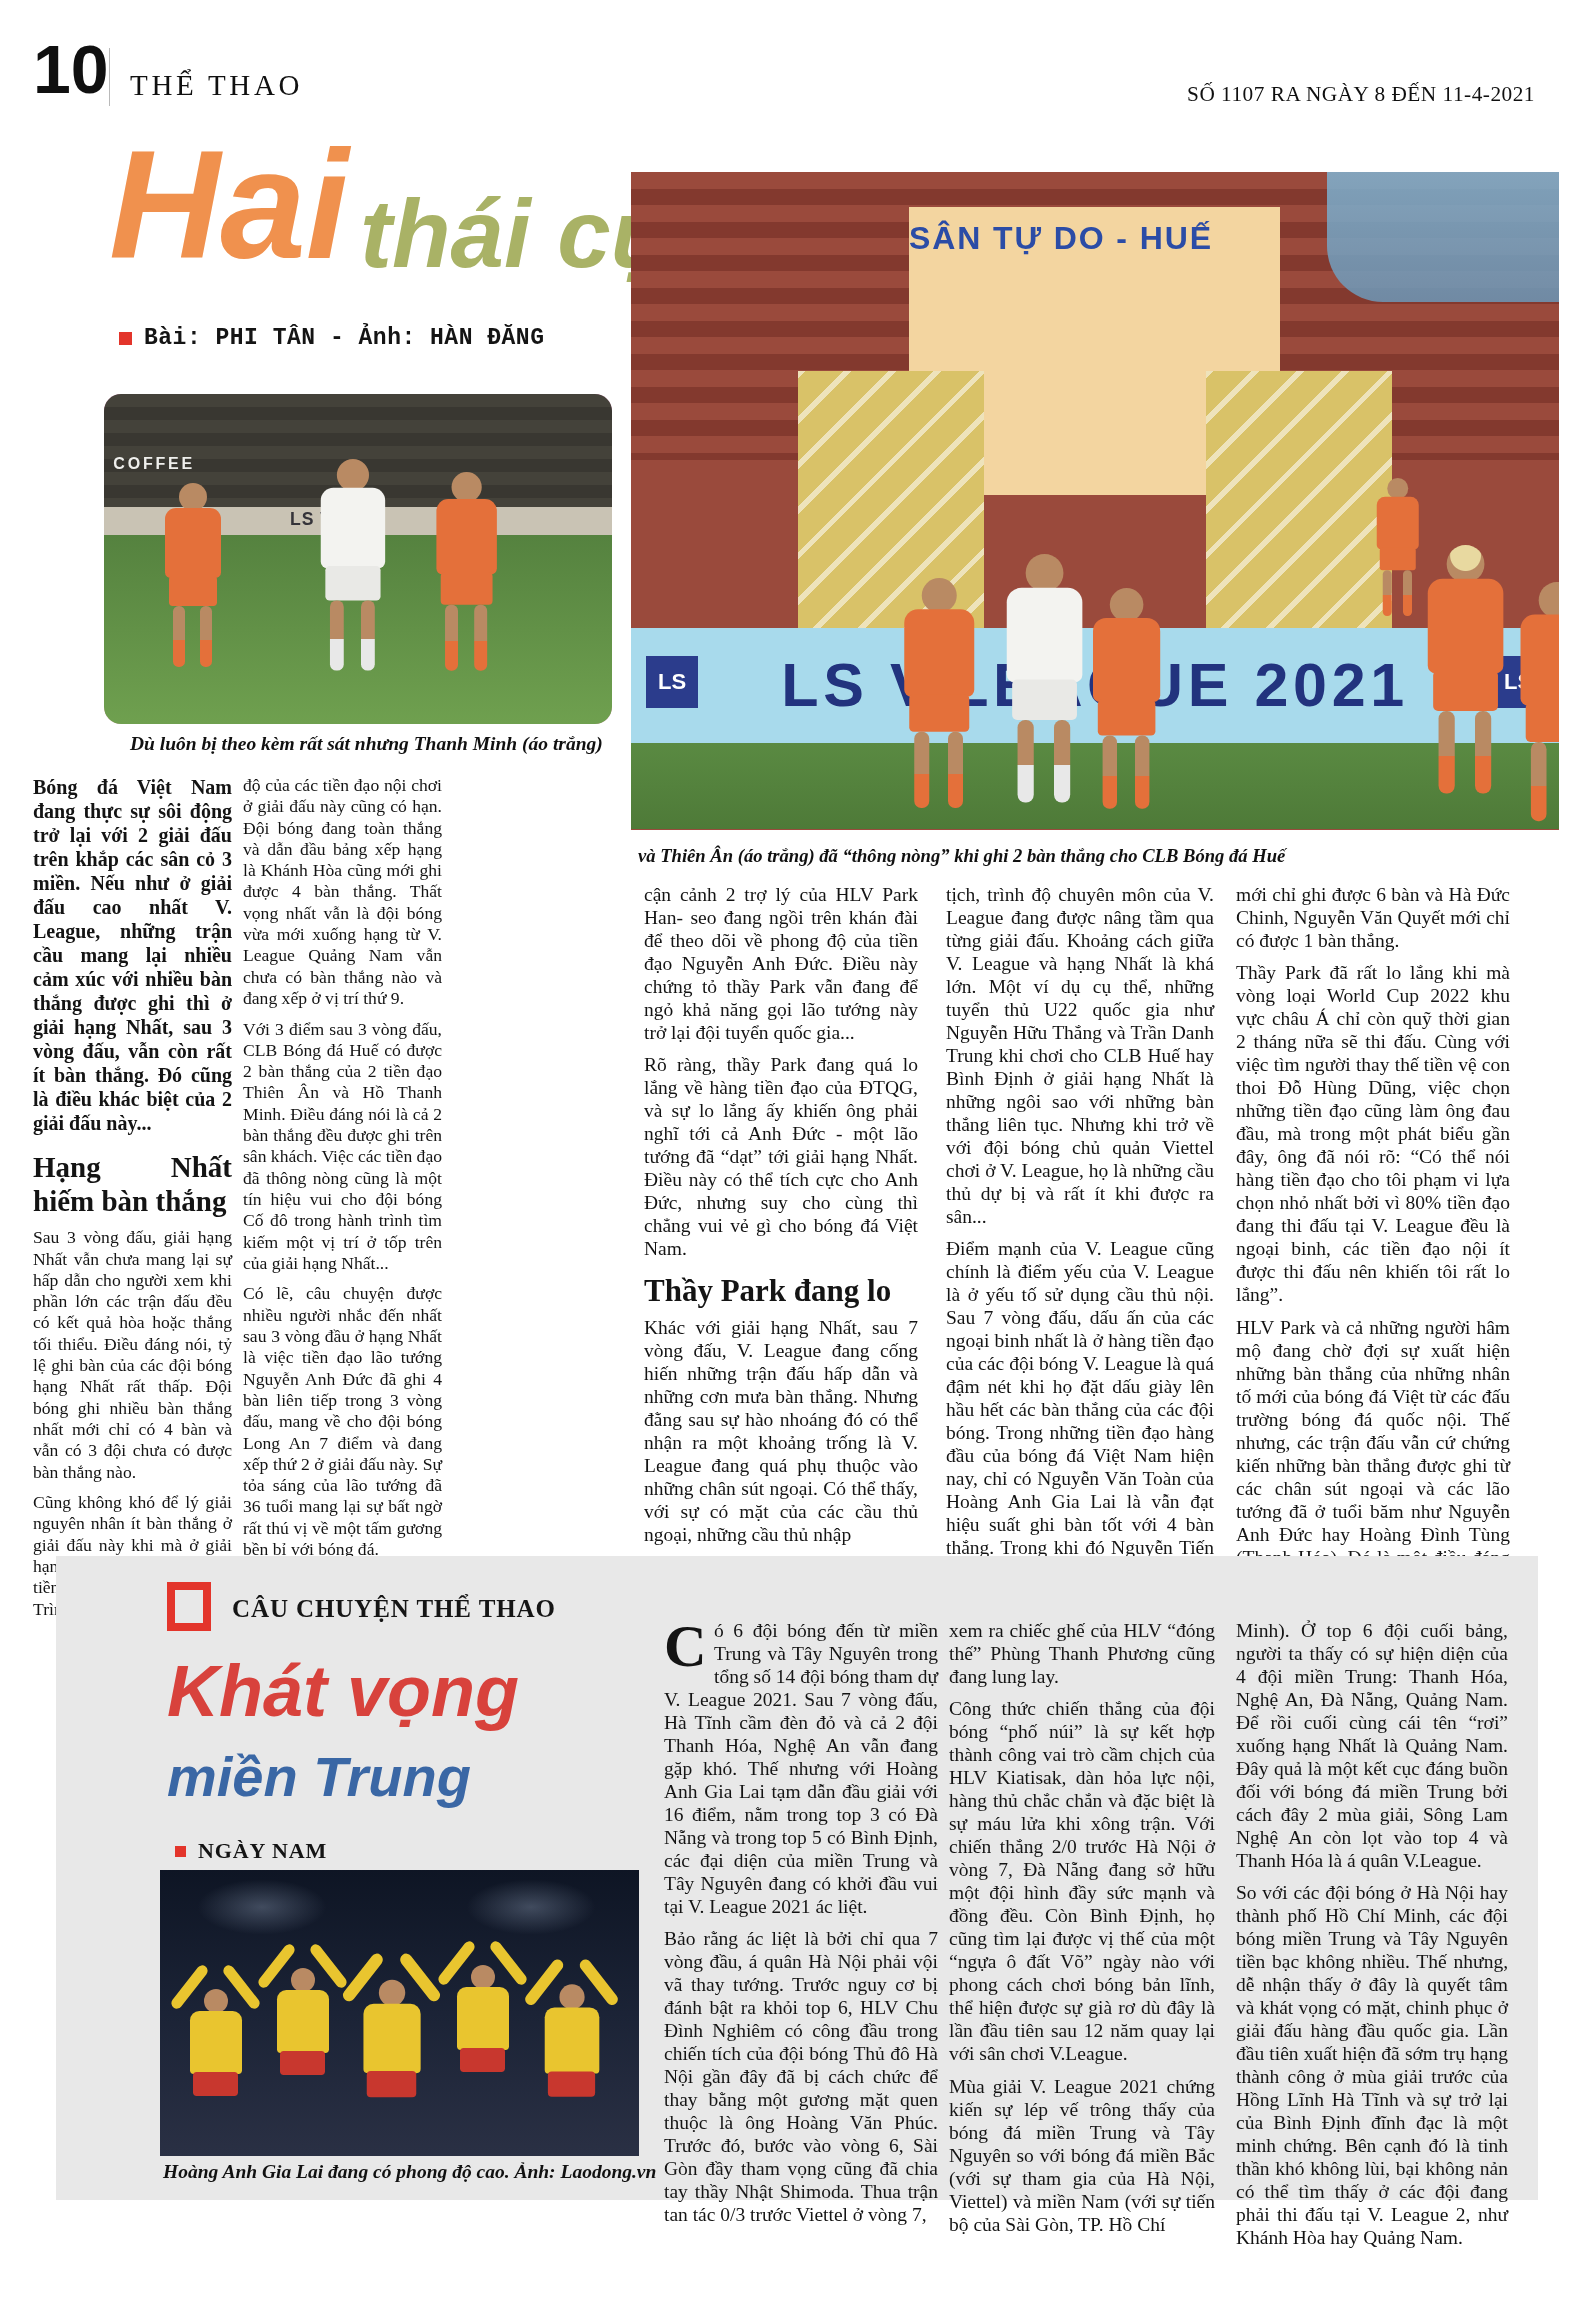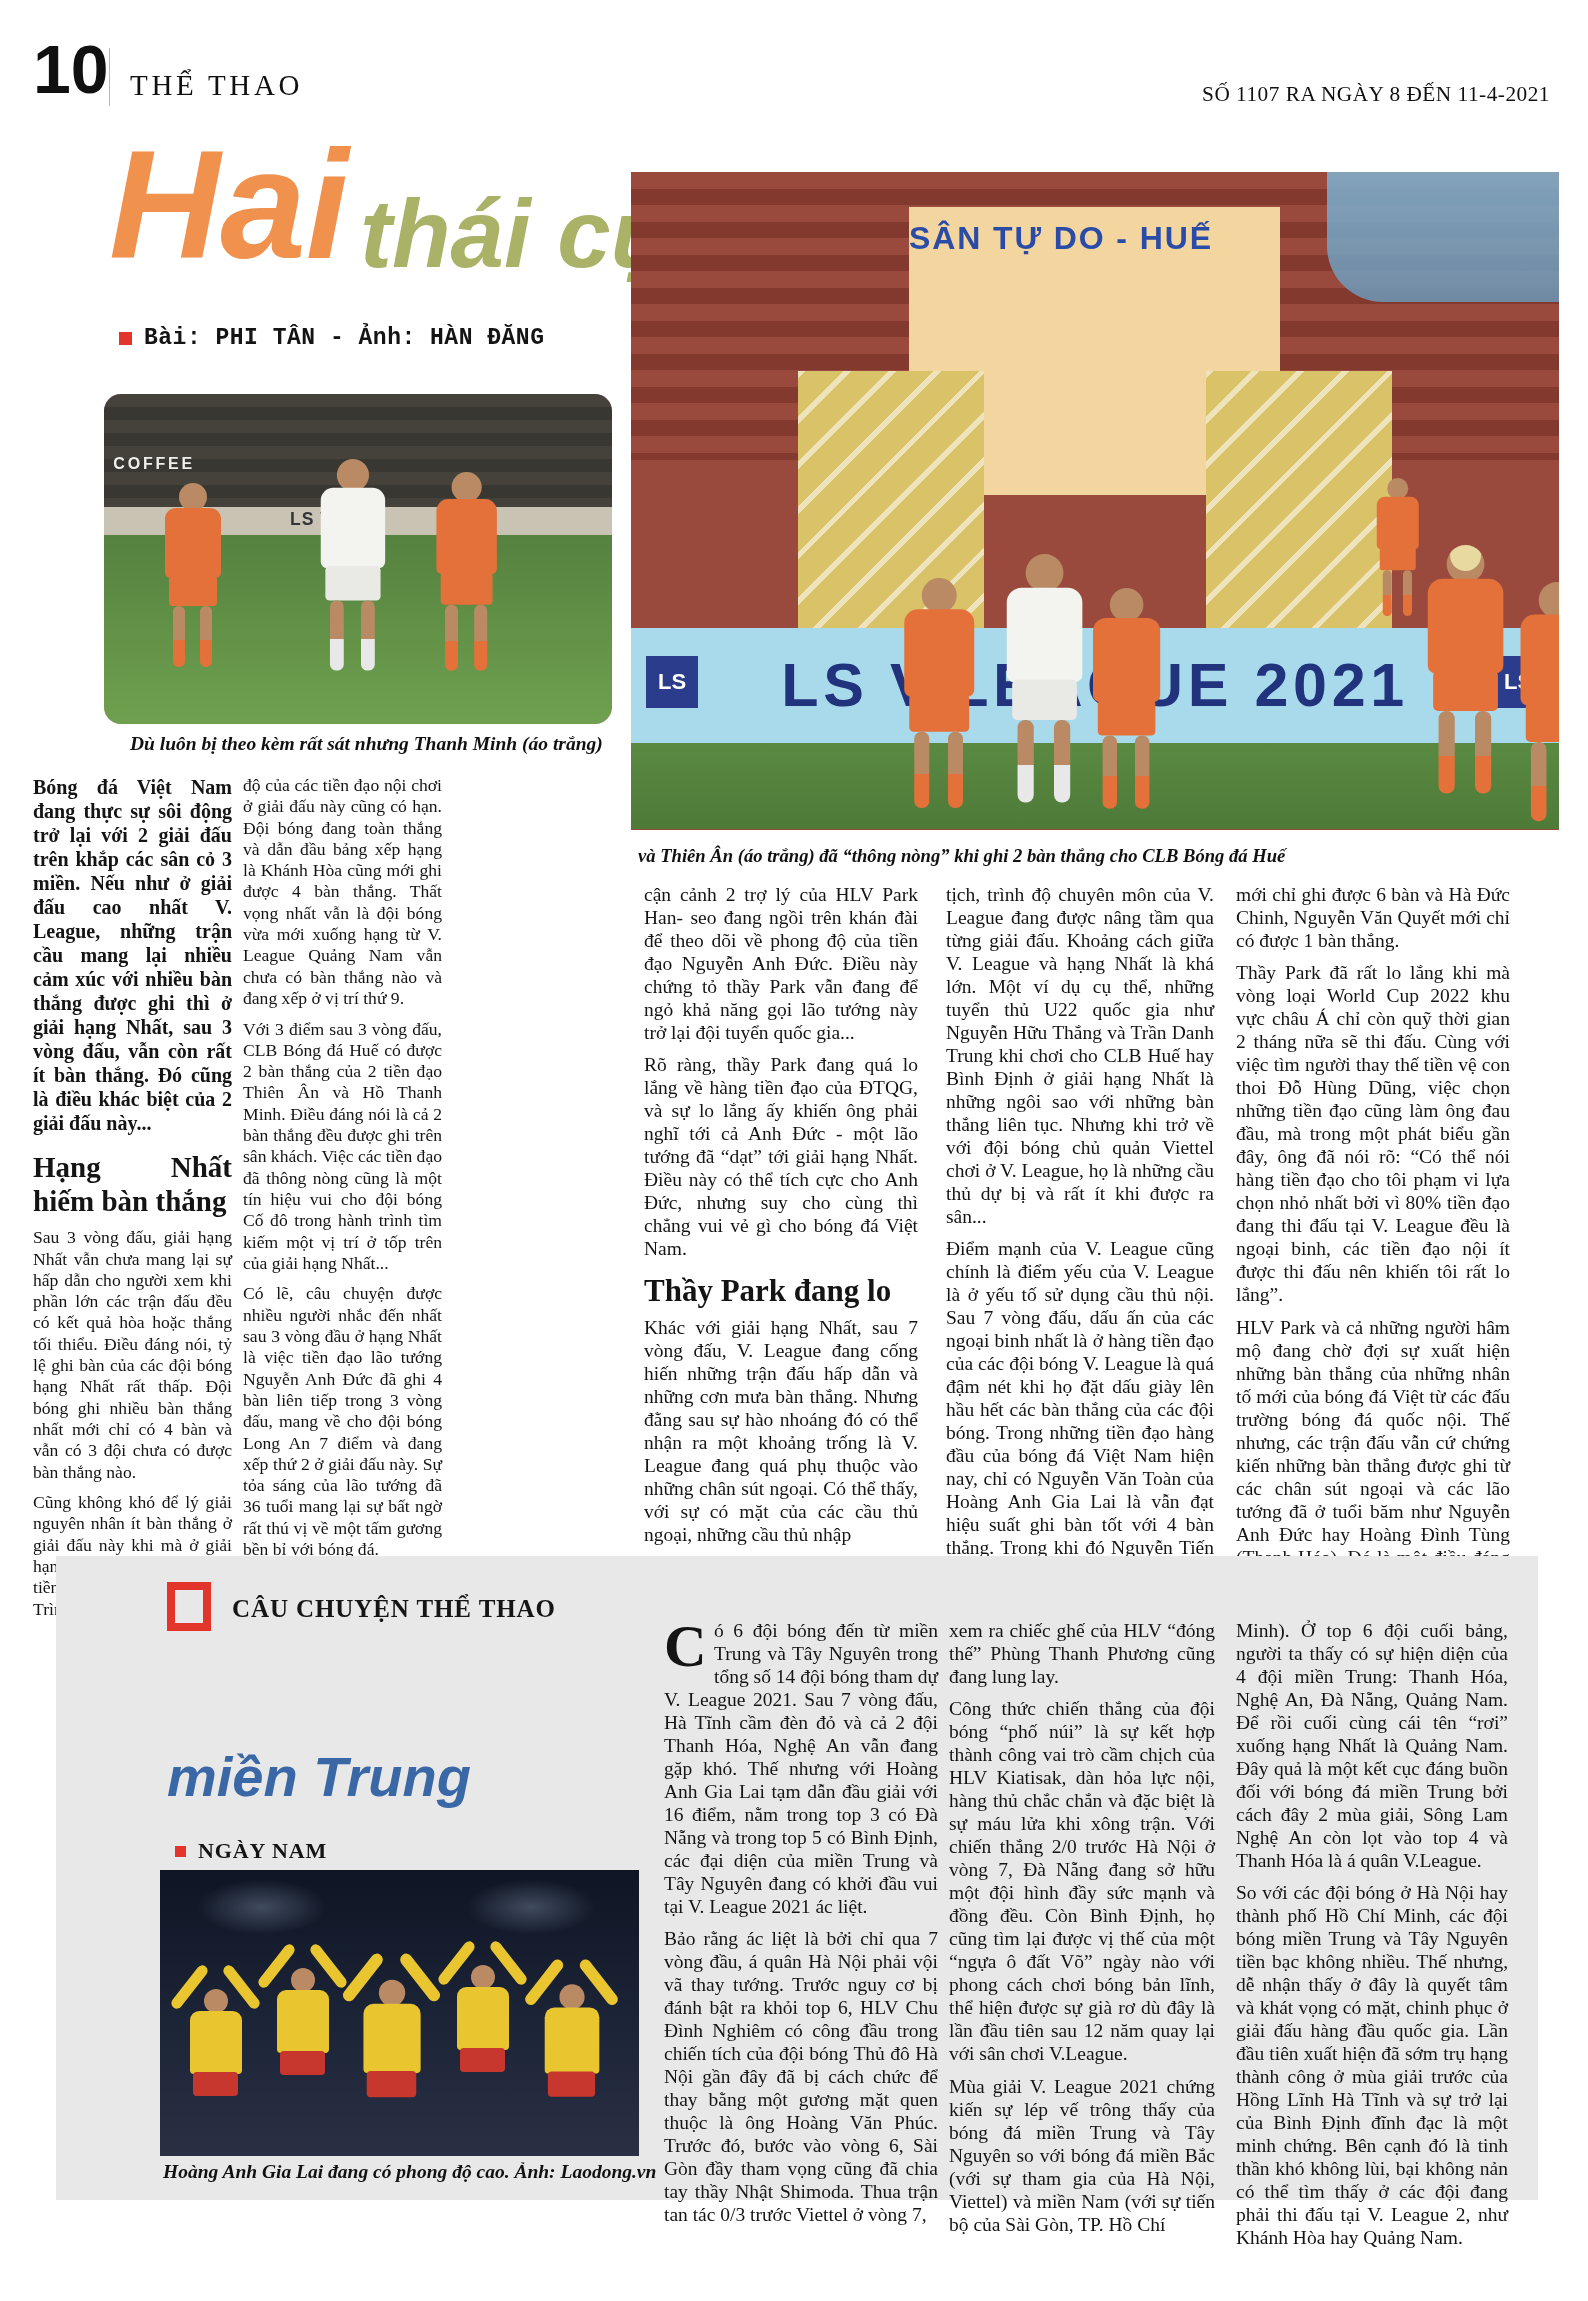--- a/index.html
+++ b/index.html
@@ -5,21 +5,21 @@
   html,body{margin:0;padding:0;background:#fff;}
   #page{position:relative;width:1589px;height:2301px;background:#fff;overflow:hidden;
         font-family:"Liberation Serif","DejaVu Serif",serif;color:#141414;}
   .abs{position:absolute;}
 
   
   .page-num{left:33px;top:35px;font-family:"Liberation Sans","DejaVu Sans",sans-serif;
             font-weight:bold;font-size:68px;line-height:1;color:#101010;}
   .hdr-divider{left:109px;top:48px;width:0.9px;height:58px;background:#b9b9b9;}
   .section-name{left:130px;top:69px;font-size:29px;letter-spacing:3.7px;color:#101010;}
-  .issue-info{right:39px;top:82px;font-size:21.3px;letter-spacing:0.5px;color:#101010;}
+  .issue-info{right:54px;top:82px;font-size:21.3px;letter-spacing:0.5px;color:#101010;}
 
   
   .ttl1{left:109px;top:128px;font-family:"Liberation Sans","DejaVu Sans",sans-serif;
         font-style:italic;font-weight:bold;font-size:154px;line-height:154px;}
   .ttl2{left:360px;top:186px;font-family:"Liberation Sans","DejaVu Sans",sans-serif;
         font-style:italic;font-weight:bold;font-size:96px;line-height:96px;}
   .byline{left:119px;top:325px;display:flex;align-items:center;gap:12px;}
   .red-square{width:13px;height:13px;background:#e3352b;}
   .byline-text{font-size:23px;font-weight:bold;letter-spacing:0.5px;font-family:Liberation Mono, monospace;}
 
@@ -264,20 +264,21 @@
     </div>
   <div class="colwide" id="col5" style="left:1236px;">
       <p class="blk-p">mới chỉ ghi được 6 bàn và Hà Đức Chinh, Nguyễn Văn Quyết mới chỉ có được 1 bàn thắng.</p>
       <p class="blk-p">Thầy Park đã rất lo lắng khi mà vòng loại World Cup 2022 khu vực châu Á chỉ còn quỹ thời gian 2 tháng nữa sẽ thi đấu. Cùng với việc tìm người thay thế tiền vệ con thoi Đỗ Hùng Dũng, việc chọn những tiền đạo cũng làm ông đau đầu, mà trong một phát biểu gần đây, ông đã nói rõ: “Có thể nói hàng tiền đạo cho tôi phạm vi lựa chọn nhỏ nhất bởi vì 80% tiền đạo đang thi đấu tại V. League đều là ngoại binh, các tiền đạo nội ít được thi đấu nên khiến tôi rất lo lắng”.</p>
       <p class="blk-p">HLV Park và cả những người hâm mộ đang chờ đợi sự xuất hiện những bàn thắng của những nhân tố mới của bóng đá Việt từ các đấu trường bóng đá quốc nội. Thế nhưng, các trận đấu vẫn cứ chứng kiến những bàn thắng được ghi từ các chân sút ngoại và các lão tướng đã ở tuổi băm như Nguyễn Anh Đức hay Hoàng Đình Tùng (Thanh Hóa). Đó là một điều đáng lo...</p>
     </div>
 
   <div class="abs" id="story-box">
     <div class="abs kicker-square"></div>
     <div class="abs kicker-text">CÂU CHUYỆN THỂ THAO</div>
+    <div class="abs story-ttl1" style="color:#D8423C;">Khát vọng</div>
     <div class="abs story-ttl2" style="color:#3A67A5;text-align:center;">miền Trung</div>
     <div class="abs story-byline">
       <span class="red-square"></span>
       <span class="story-byline-text">NGÀY NAM</span>
     </div>
 
     <div class="abs" id="photoS">
       <div class="abs sp-glow" style="left:37px;"></div>
       <div class="abs sp-glow" style="left:306px;"></div>
       <div class="celebr" style="left:26px;top:119px;">

